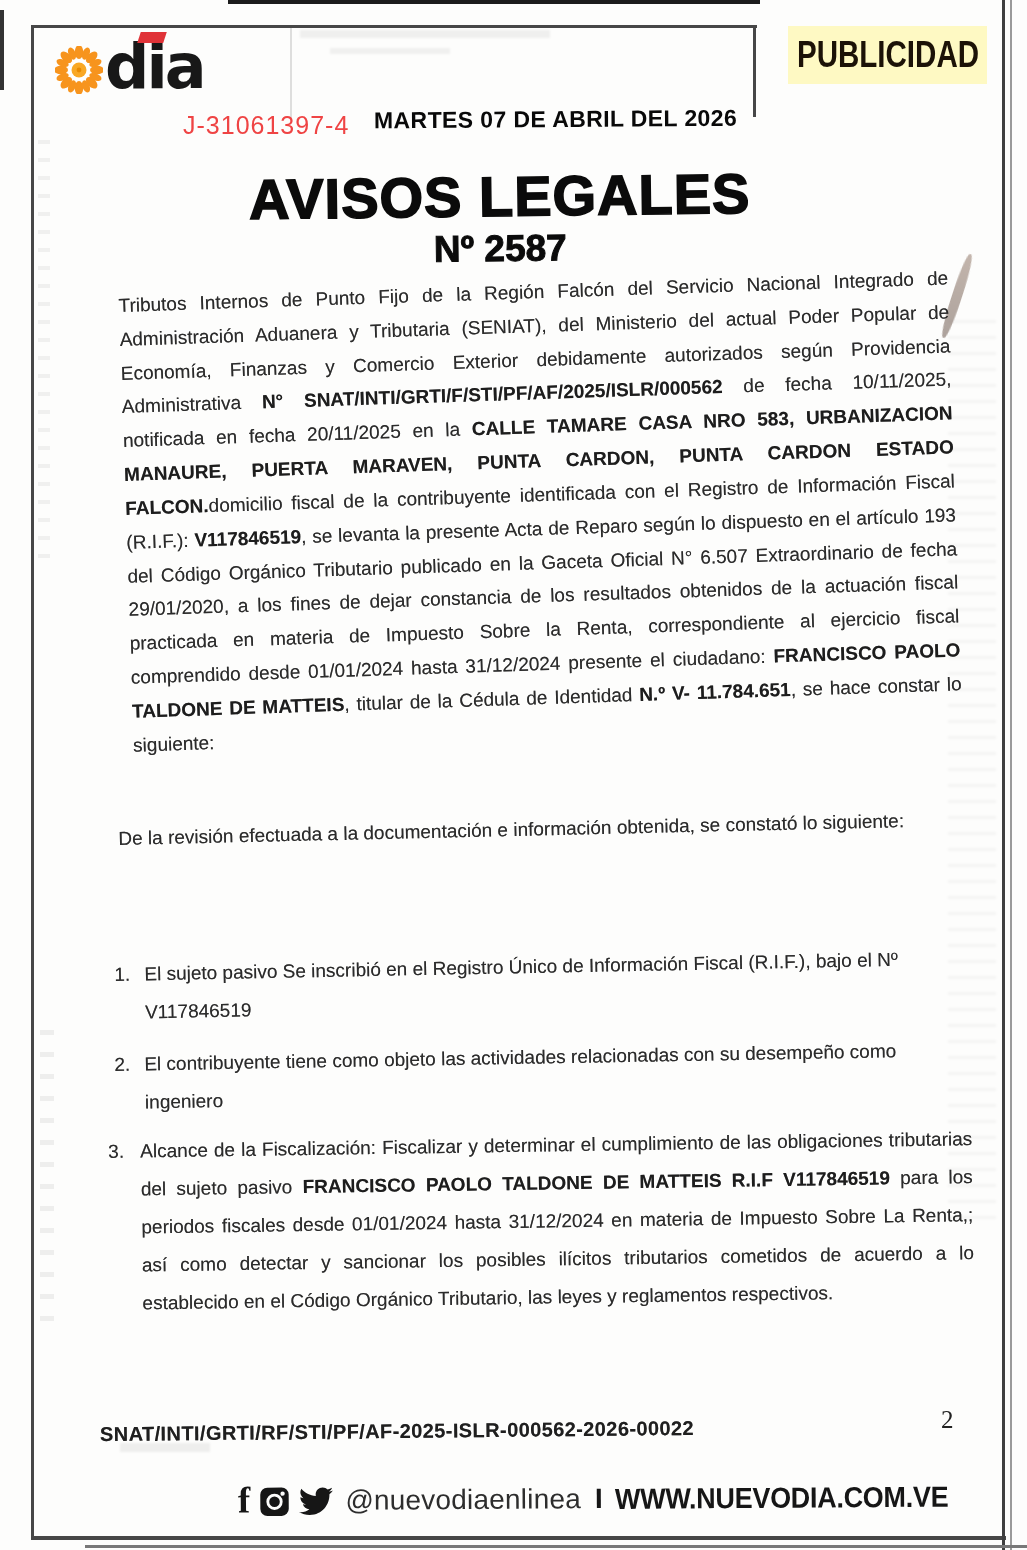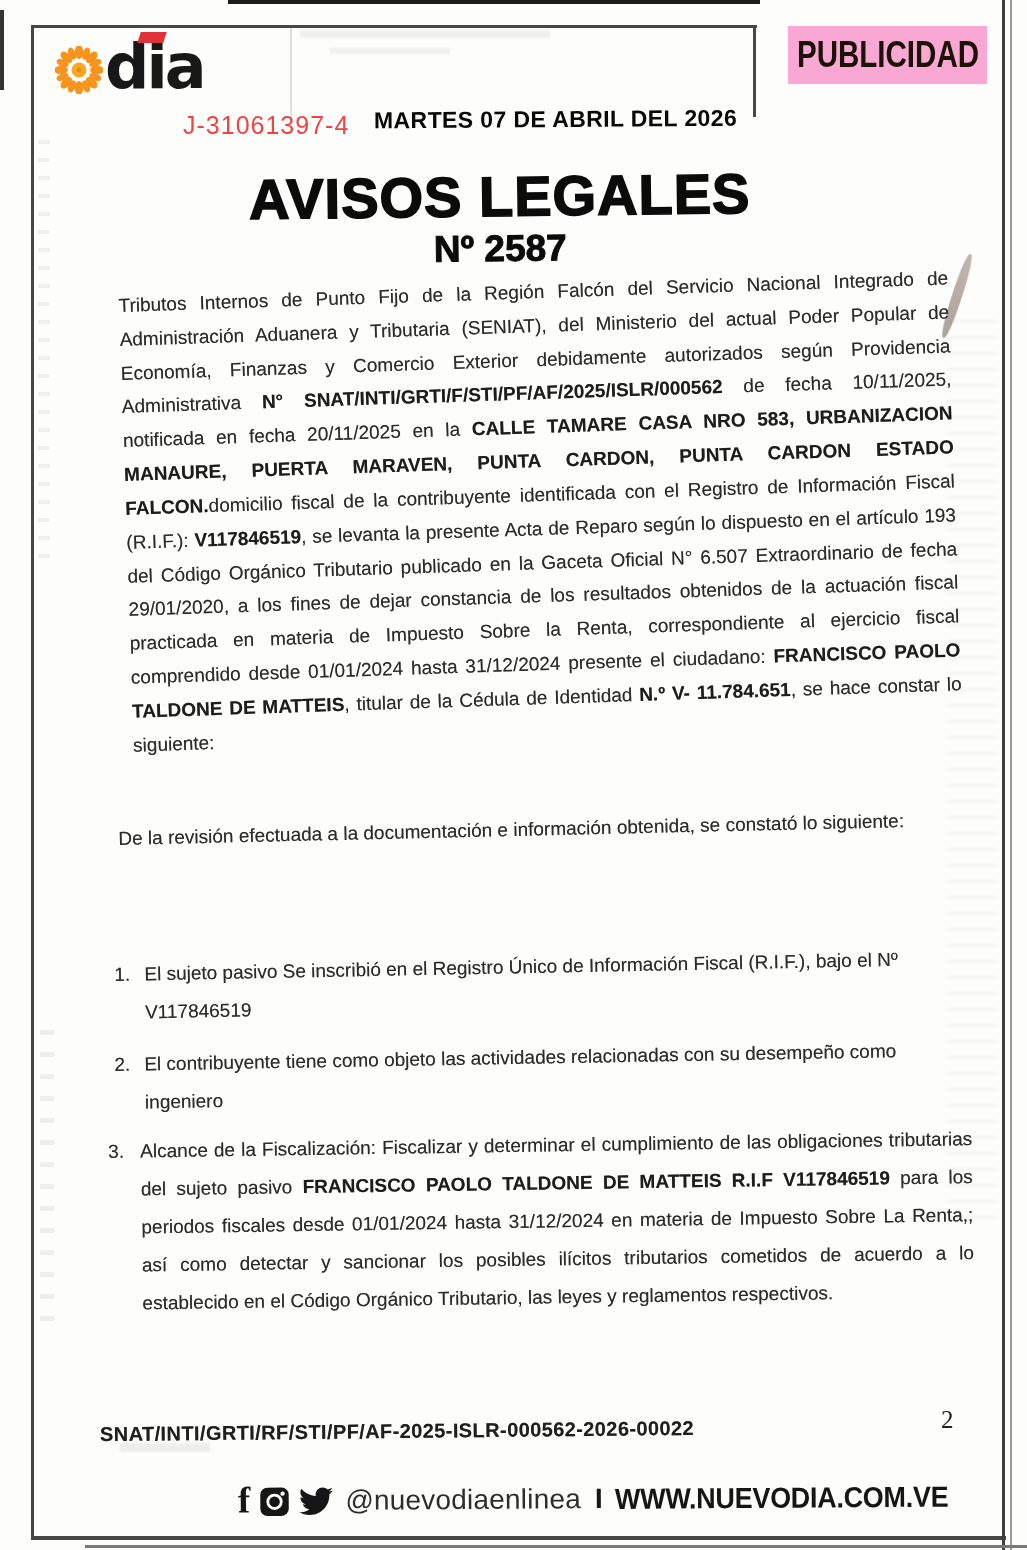--- a/index.html
+++ b/index.html
@@ -18,21 +18,21 @@
   .logo .nuev{color:#F7941D;}
   .logo .sun{width:48px;height:48px;margin:6px 2px 0 3px;}
   .logo .dia{color:#181818;position:relative;}
   .logo .i-accent{position:absolute;left:34px;top:-4px;width:26px;height:11px;
         background:#E03338;transform:skewX(-18deg);}
   .reg{position:absolute;left:183px;top:111px;font-size:25px;letter-spacing:1px;
        color:#ef4444;}
   .date{position:absolute;left:374px;top:106px;font-size:23px;font-weight:bold;
         letter-spacing:.4px;color:#090909;transform:rotate(-.4deg);}
   .pub-box{position:absolute;left:788px;top:26px;width:199px;height:58px;
-        background:#f9a8d4;display:flex;align-items:center;justify-content:center;}
+        background:#fef9c3;display:flex;align-items:center;justify-content:center;}
   .pub-box span{font-weight:bold;font-size:36px;color:#1c1207;letter-spacing:0;
         transform:scaleX(.82);white-space:nowrap;}
   
   .title-wrap{position:absolute;left:240px;top:170px;width:520px;text-align:center;
         transform:rotate(-.7deg);color:#0b0b0b;}
   .title-main{font-size:56px;font-weight:bold;letter-spacing:1px;
         -webkit-text-stroke:1.6px #0b0b0b;line-height:54px;white-space:nowrap;}
   .title-num{font-size:37px;font-weight:bold;-webkit-text-stroke:1px #0b0b0b;
         margin-top:4px;}
   

